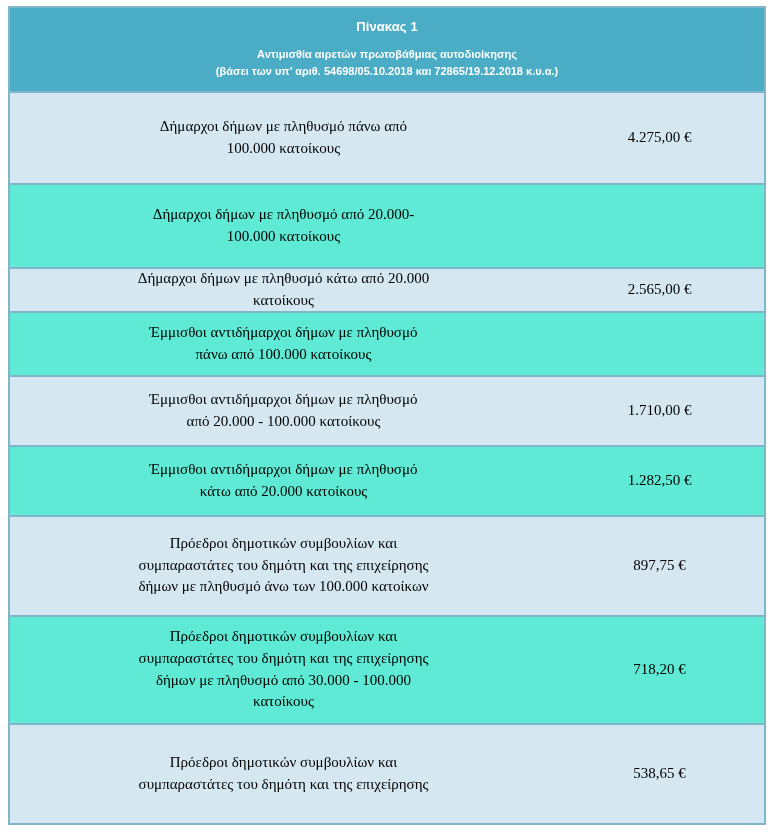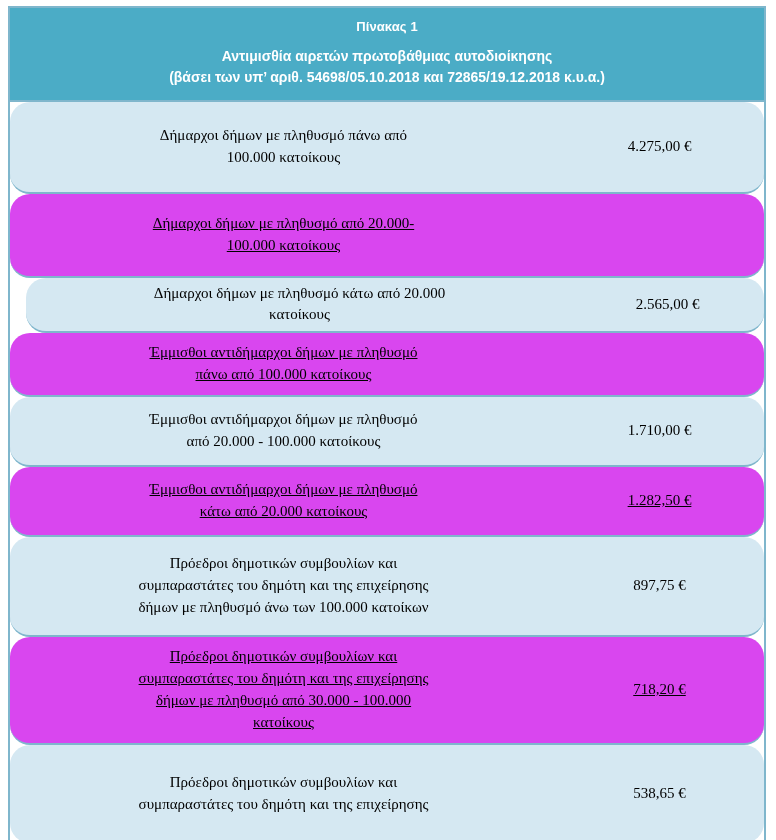--- a/index.html
+++ b/index.html
@@ -35,41 +35,40 @@
     border-bottom: 2px solid #7FB6CC;
   }
   .header-title {
     font-size: 13px;
     font-weight: bold;
     line-height: 1.5;
     letter-spacing: .1px;
   }
   .header-sub {
     margin-top: 9px;
-    font-size: 14px;
+    font-size: 11px;
     font-weight: bold;
     line-height: 1.55;
   }
   .header-sub-line {
     display: block;
   }
 
   
   .row {
     display: flex;
     align-items: center;
     box-sizing: border-box;
     border-bottom: 2px solid #7FB6CC;
-    border-radius: 20px;
   }
   .row:last-child {
     border-bottom: none;
   }
   .row.shade-blue  { background: #D5E8F2; }
-  .row.shade-white { background: #d946ef; text-decoration: underline; }
+  .row.shade-white { background: #5eead4; }
 
   .cell-desc {
     flex: 0 0 545px;
     width: 545px;
     box-sizing: border-box;
     padding: 4px 12px 4px 14px;
     text-align: center;
     color: #000000;
     font-size: 15px;
     line-height: 1.45;
@@ -83,21 +82,21 @@
     padding: 4px 10px;
     text-align: center;
     color: #000000;
     font-size: 15px;
     font-family: "Liberation Serif", "DejaVu Serif", serif;
   }
 
   
   .h-92  { height: 92px; }
   .h-84  { height: 84px; }
-  .h-56  { height: 55px; margin-left: 16px; }
+  .h-56  { height: 44px; }
   .h-64  { height: 64px; }
   .h-70  { height: 70px; }
   .h-100 { height: 100px; }
   .h-108 { height: 108px; }
   .h-98  { height: 98px; }
 </style>
 </head>
 <body>
 
 <div class="table-wrap">

